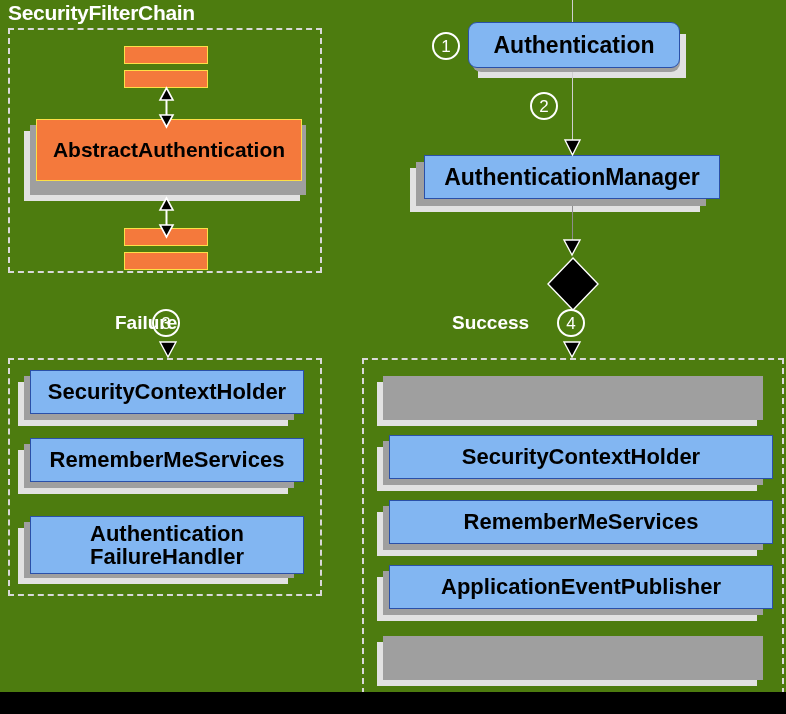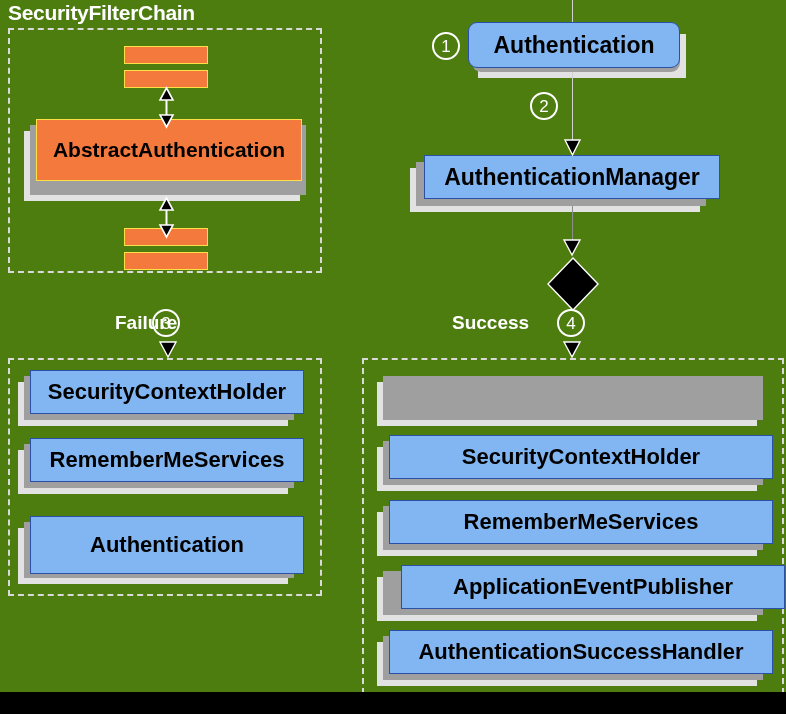--- a/index.html
+++ b/index.html
@@ -202,20 +202,21 @@
   <div class="node blue" style="left:30px; top:370px; width:274px; height:44px; font-size:22px;">SecurityContextHolder</div>
 
   <div class="shadow-light" style="left:18px; top:450px; width:270px; height:44px;"></div>
   <div class="shadow-dark" style="left:24px; top:444px; width:270px; height:44px;"></div>
   <div class="node blue" style="left:30px; top:438px; width:274px; height:44px; font-size:22px;">RememberMeServices</div>
 
   <div class="shadow-light" style="left:18px; top:528px; width:270px; height:56px;"></div>
   <div class="shadow-dark" style="left:24px; top:522px; width:270px; height:56px;"></div>
   <div class="node blue" style="left:30px; top:516px; width:274px; height:58px; font-size:22px; flex-direction:column;">
     <span>Authentication</span>
+    <span>FailureHandler</span>
   </div>
 
   <div class="edge-label" style="left:452px; top:313px;">Success</div>
   <div class="step-num" style="left:557px; top:309px;">4</div>
   <svg class="arrow-svg" style="left:562px; top:340px;" width="20" height="18">
     <polygon points="10,17 2,2 18,2" fill="#000000" stroke="#ffffff" stroke-width="1.4"></polygon>
   </svg>
 
   <div class="group-box" style="left:362px; top:358px; width:422px; height:356px;"></div>
 
@@ -225,19 +226,18 @@
   <div class="shadow-light" style="left:377px; top:447px; width:380px; height:44px;"></div>
   <div class="shadow-dark" style="left:383px; top:441px; width:380px; height:44px;"></div>
   <div class="node blue" style="left:389px; top:435px; width:384px; height:44px; font-size:22px;">SecurityContextHolder</div>
 
   <div class="shadow-light" style="left:377px; top:512px; width:380px; height:44px;"></div>
   <div class="shadow-dark" style="left:383px; top:506px; width:380px; height:44px;"></div>
   <div class="node blue" style="left:389px; top:500px; width:384px; height:44px; font-size:22px;">RememberMeServices</div>
 
   <div class="shadow-light" style="left:377px; top:577px; width:380px; height:44px;"></div>
   <div class="shadow-dark" style="left:383px; top:571px; width:380px; height:44px;"></div>
-  <div class="node blue" style="left:389px; top:565px; width:384px; height:44px; font-size:22px;margin-left:12px;">ApplicationEventPublisher</div>
+  <div class="node blue" style="left:389px; top:565px; width:384px; height:44px; font-size:22px;">ApplicationEventPublisher</div>
 
   <div class="shadow-light" style="left:377px; top:642px; width:380px; height:44px;"></div>
   <div class="shadow-dark" style="left:383px; top:636px; width:380px; height:44px;"></div>
-  <div class="node blue" style="left:389px; top:630px; width:384px; height:44px; font-size:22px;">AuthenticationSuccessHandler</div>
 
 </div>
 
 </body></html>

